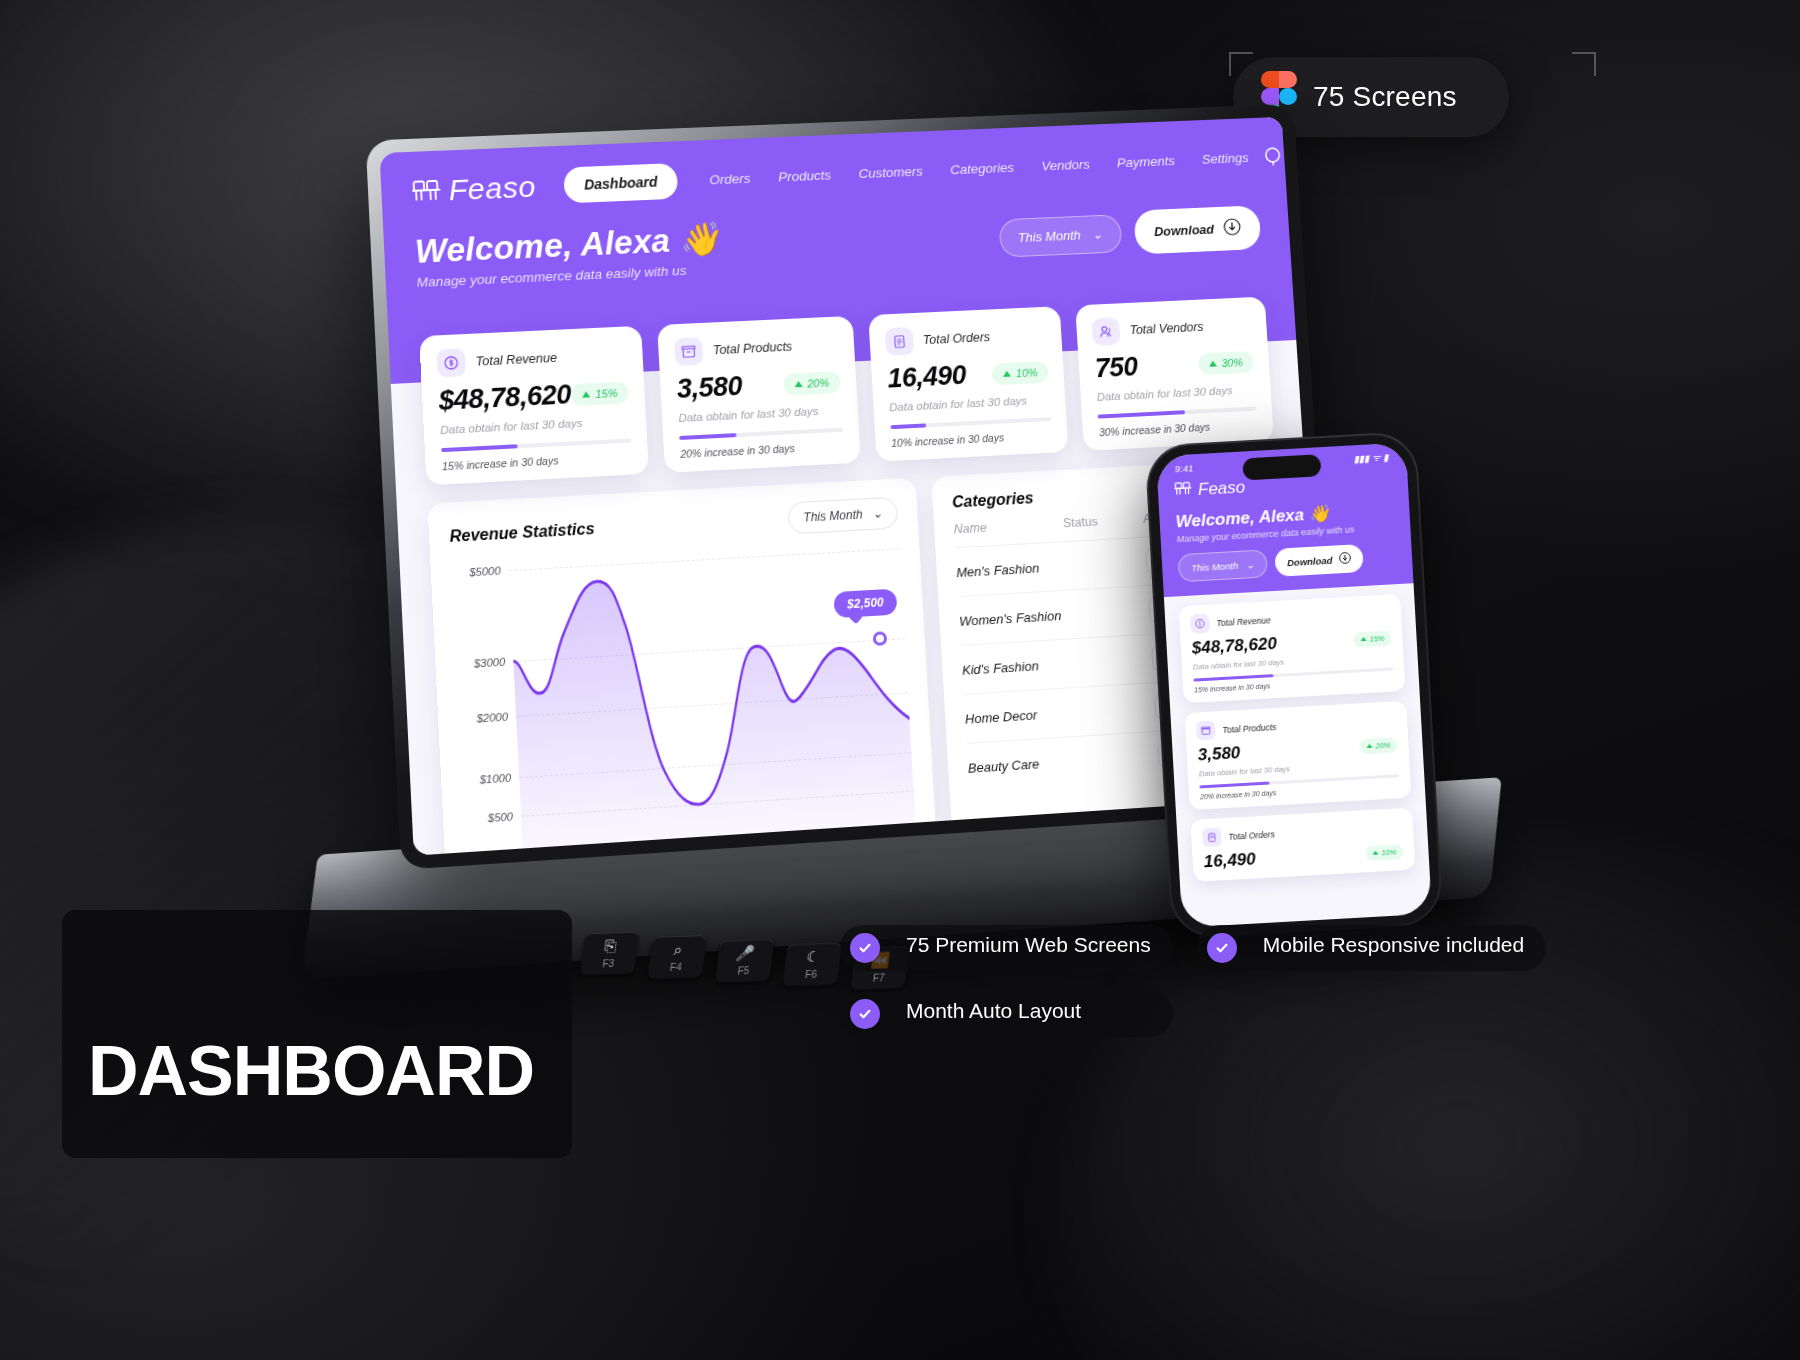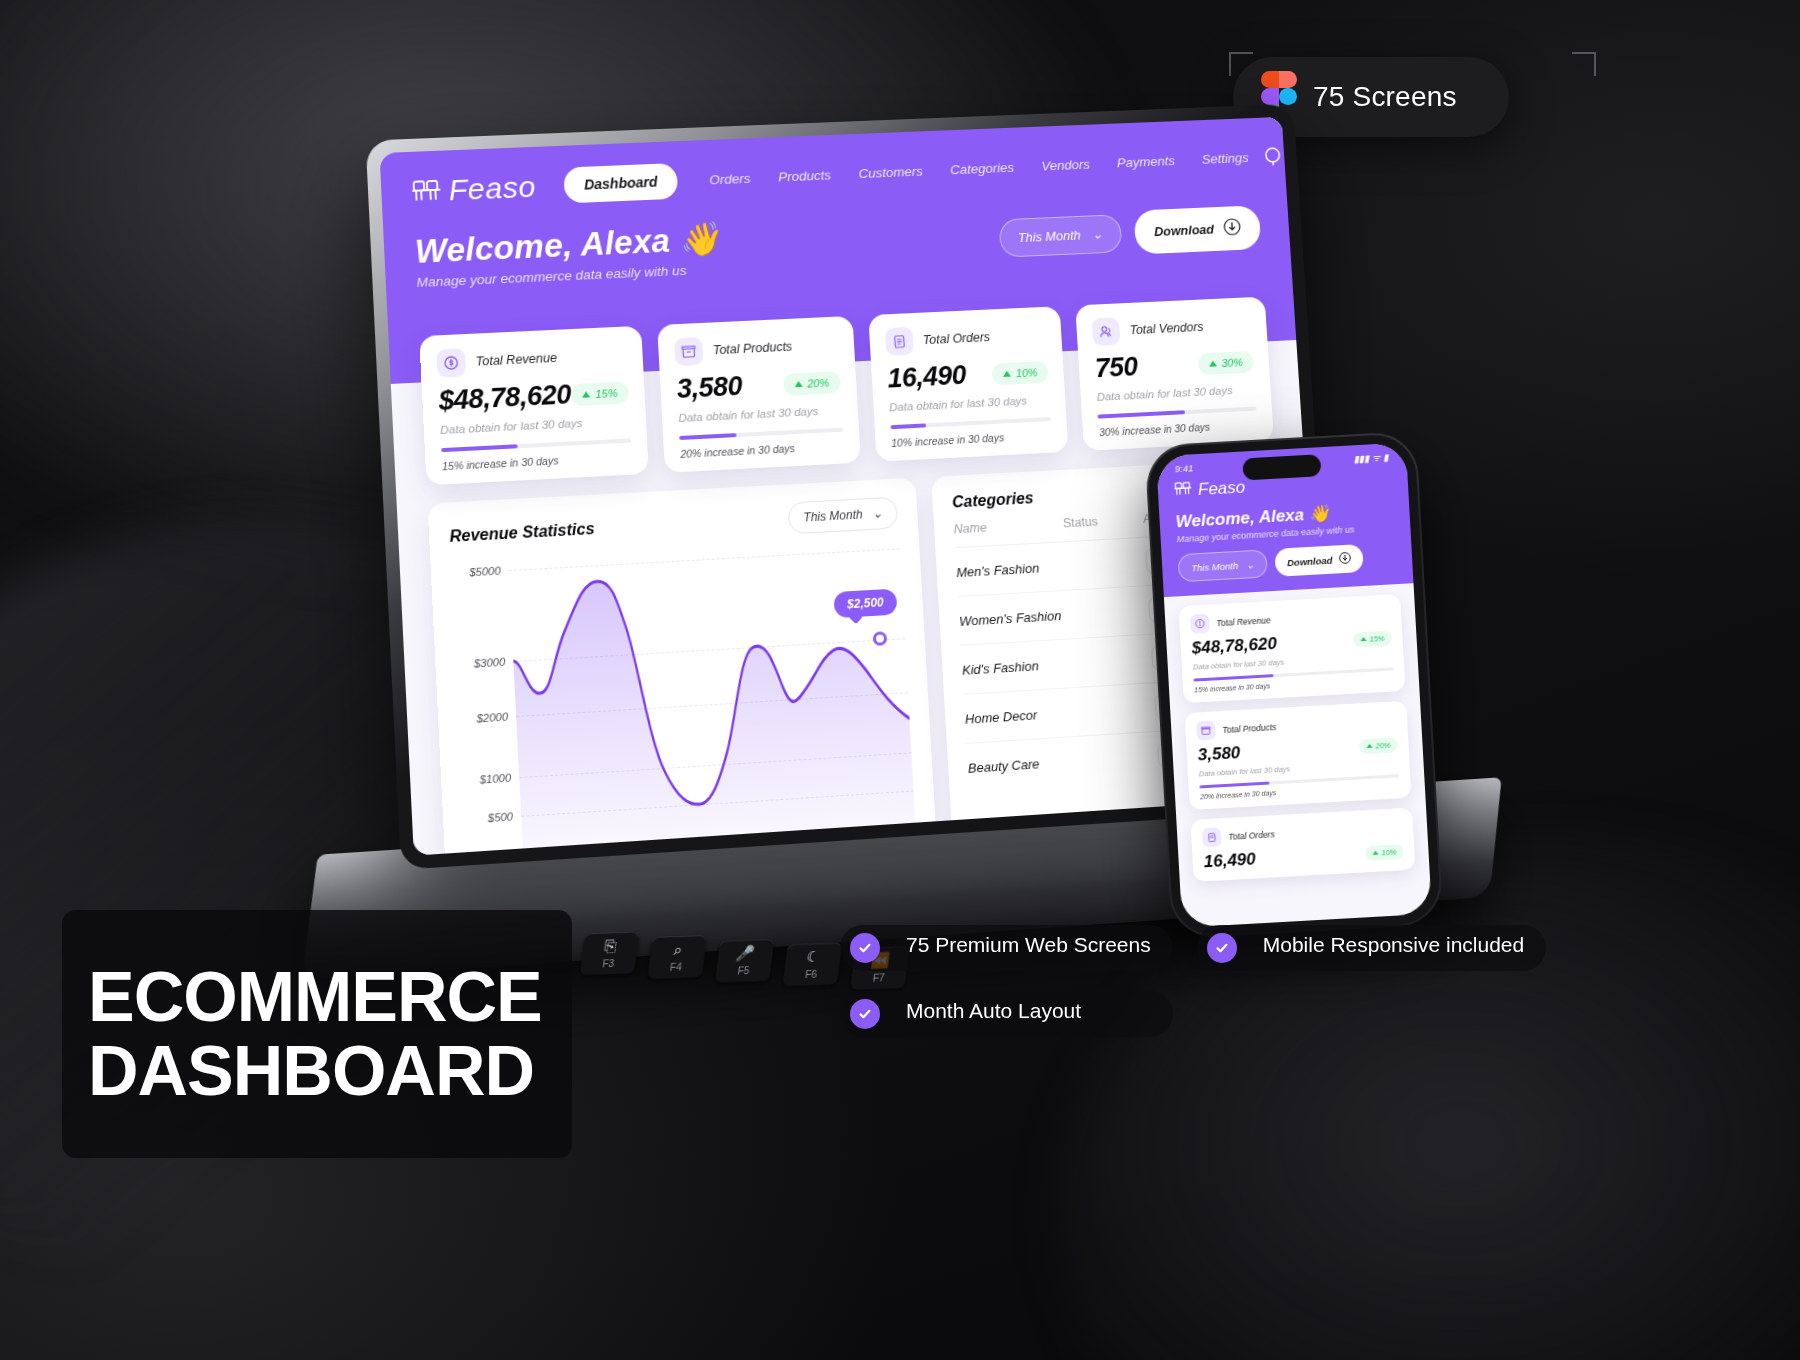--- a/index.html
+++ b/index.html
@@ -755,21 +755,21 @@
               </span>
           </div>
         </div>
       </div>
     </div>
   </div>
 </div>
 
 <div class="title-block">
   <h2>
-    <span>ECOMMERCE</span><br>
+    <br>
     <span>DASHBOARD</span>
   </h2>
 </div>
 
 <div class="features">
   <div class="feature">
     <span class="chk">
         <svg width="16" height="16" viewBox="0 0 16 16" fill="none">
           <path d="M3.6 8.4l2.8 2.8 6-6.4" stroke="#fff" stroke-width="2.2" stroke-linecap="round" stroke-linejoin="round"></path>
         </svg>

